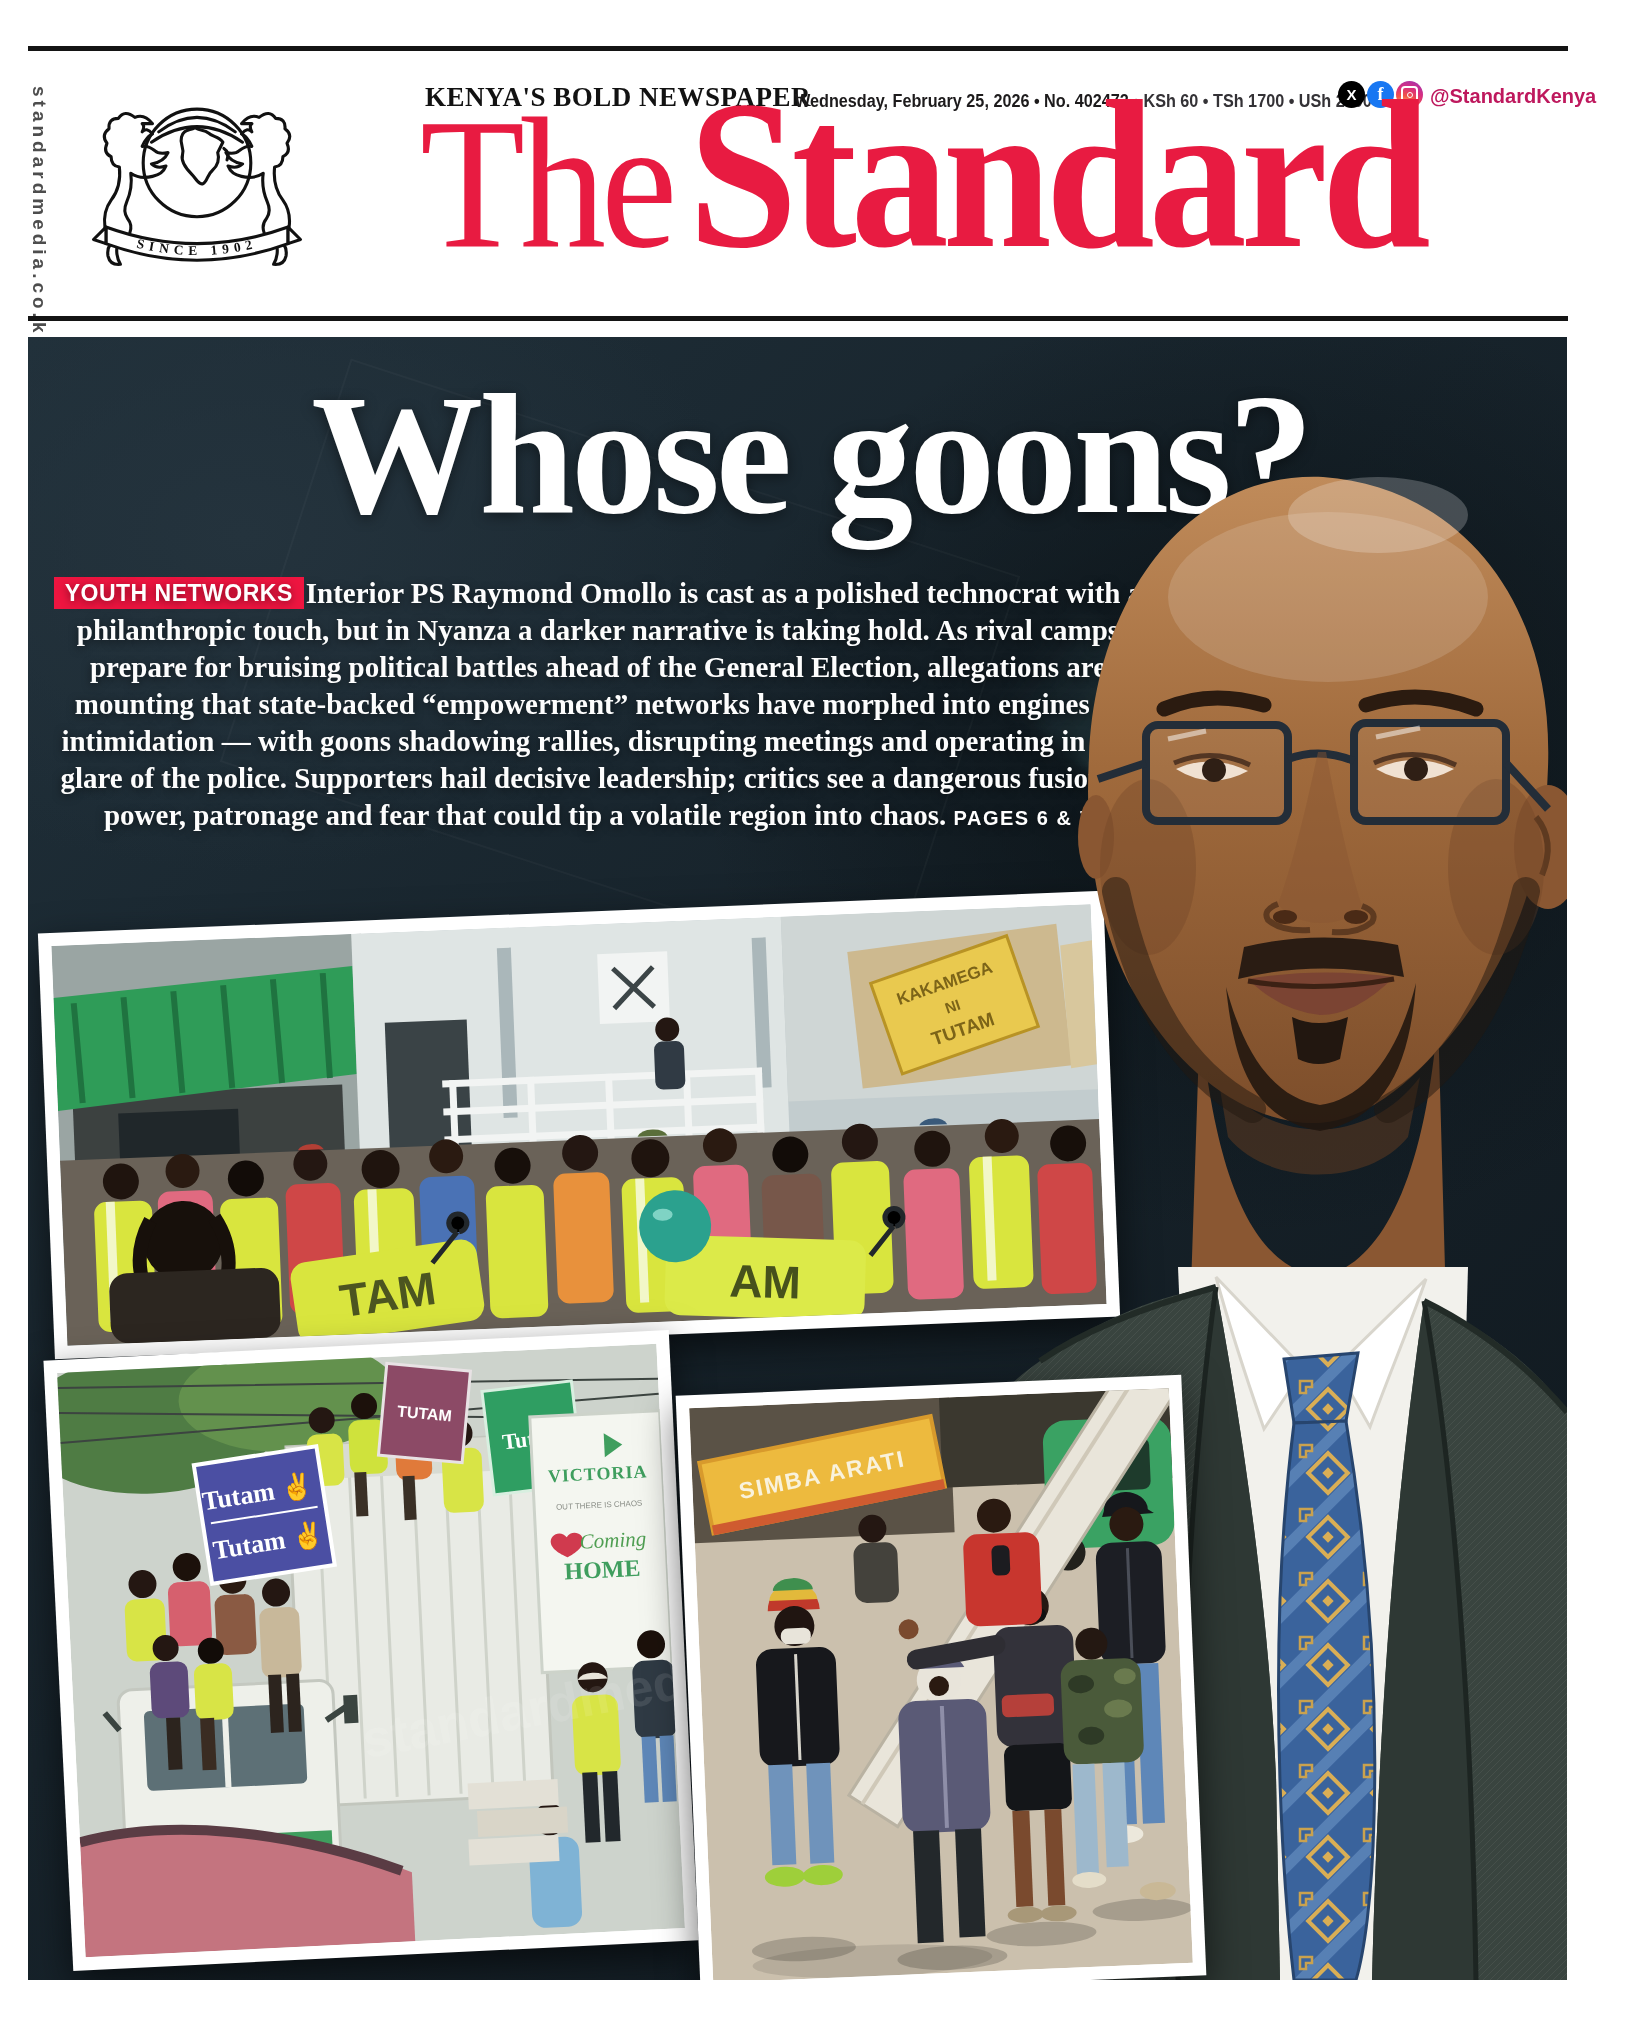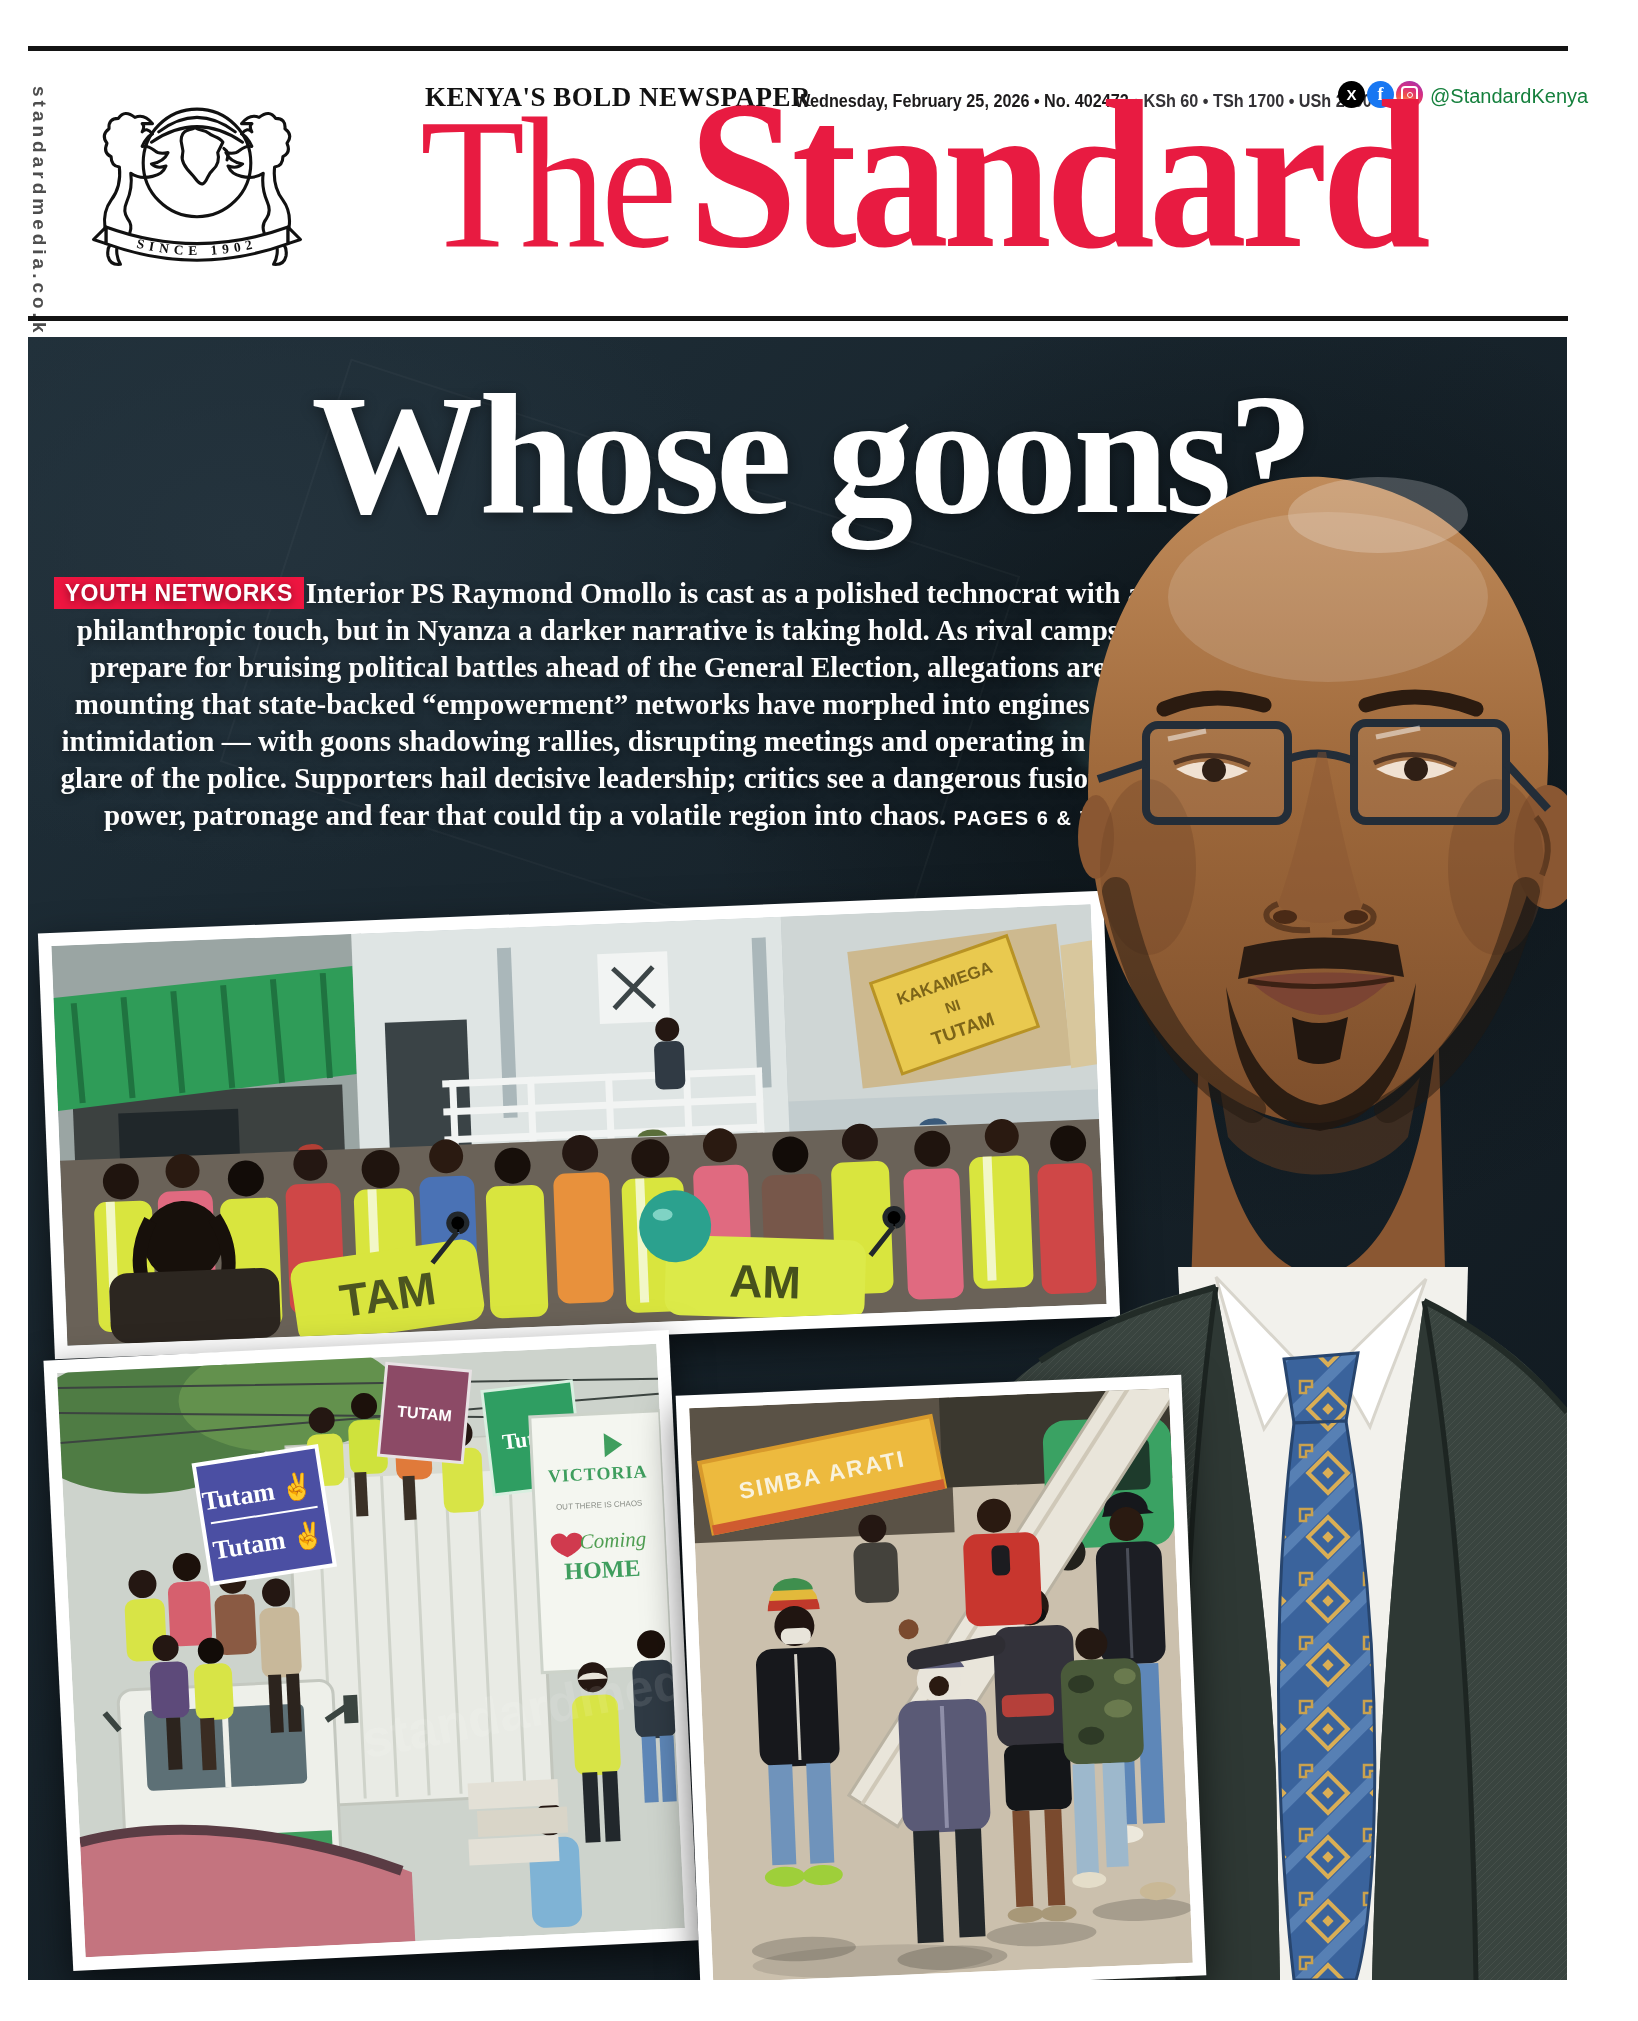--- a/index.html
+++ b/index.html
@@ -17,21 +17,21 @@
   .dateline{position:absolute;left:795px;top:91px;font-size:18px;font-weight:bold;color:#1d1b1c;
         white-space:nowrap;transform:scaleX(.9);transform-origin:0 0;}
   .dateline .lighter{font-weight:600;color:#343236;}
   .social{position:absolute;top:81px;width:27px;height:27px;border-radius:50%;
         display:flex;align-items:center;justify-content:center;color:#fff;font-weight:bold;font-size:15px;}
   .soc-x{left:1338px;background:#000;}
   .soc-fb{left:1367px;background:#1877f2;font-family:"Liberation Serif",serif;font-size:18px;}
   .soc-ig{left:1396px;background:radial-gradient(circle at 28% 105%,#fed373 8%,#f15245 40%,#d92e7f 65%,#9b36b7 95%);}
   .soc-ig i{display:block;width:13px;height:13px;border:2px solid #fff;border-radius:4px;position:relative;}
   .soc-ig i:after{content:"";position:absolute;left:3.5px;top:3.5px;width:4px;height:4px;border:1.5px solid #fff;border-radius:50%;}
-  .handle{position:absolute;left:1430px;top:85px;font-size:20px;font-weight:normal;color:#15803d;}
+  .handle{position:absolute;left:1430px;top:85px;font-size:20px;font-weight:bold;color:#be185d;}
   .mast-title{position:absolute;left:420px;top:88px;display:flex;align-items:baseline;
         line-height:.9;color:#e81b41;transform:scaleY(1.08);transform-origin:0 60%;white-space:nowrap;}
   .mast-title .t-the{font-family:"Liberation Serif",serif;font-weight:400;font-size:172px;letter-spacing:-5px;margin-right:16px;}
   .mast-title .t-std{font-family:"Liberation Serif",serif;font-weight:700;font-size:196px;letter-spacing:-6px;}
   
   .cover{position:absolute;left:28px;top:337px;width:1539px;height:1643px;overflow:hidden;
      background:
        radial-gradient(ellipse 900px 760px at 80% 26%,#0b1216 0%,rgba(11,18,22,0) 62%),
        radial-gradient(ellipse 760px 520px at 14% 12%,#24333d 0%,rgba(36,51,61,0) 65%),
        linear-gradient(135deg,#20303a 0%,#17232b 45%,#10181e 100%);}

